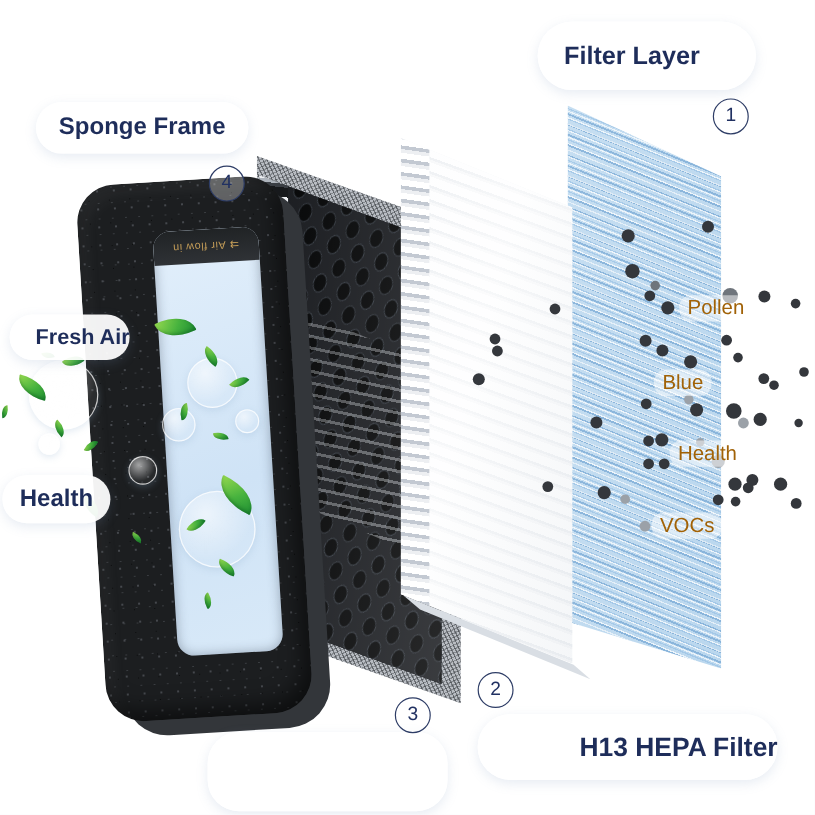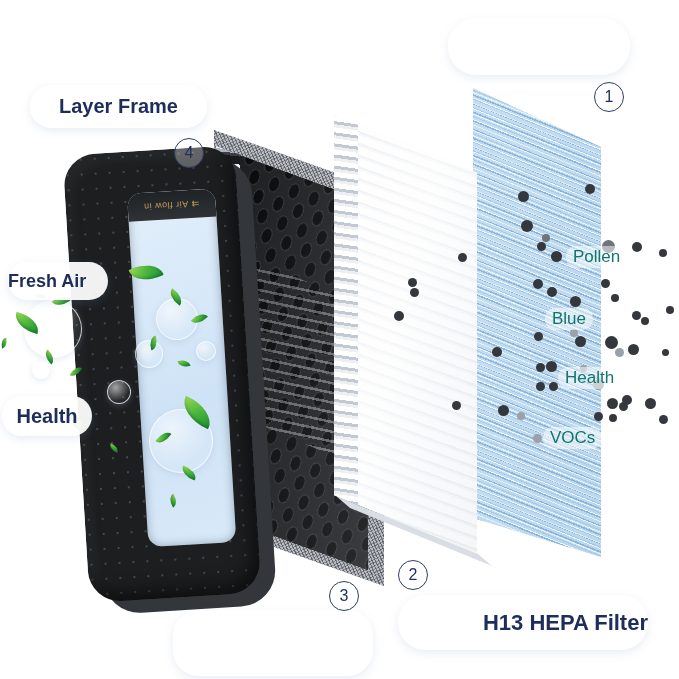--- a/index.html
+++ b/index.html
@@ -83,25 +83,25 @@
     box-shadow:inset -1px -2px 3px rgba(0,70,20,.35);}
   .bubble{position:absolute;border-radius:50%;border:1.5px solid rgba(255,255,255,.75);
     background:radial-gradient(circle at 35% 30%, rgba(255,255,255,.6), rgba(255,255,255,.05) 65%);
     box-shadow:0 2px 6px rgba(140,170,205,.25);}
 
   
   .pill{position:absolute;background:rgba(255,255,255,.94);border-radius:999px;color:#1e2d5a;font-weight:700;
     box-shadow:0 3px 10px rgba(120,150,190,.18);display:flex;flex-direction:column;justify-content:center;}
   .pill-sponge{left:30px;top:85px;width:177px;height:43px;font-size:20px;align-items:center;}
   .pill-blue{left:448px;top:18px;width:160px;height:57px;font-size:21px;line-height:26px;border-radius:30px;padding-left:22px;}
-  .pill-fresh{left:8px;top:262px;width:100px;height:38px;font-size:18px;align-items:flex-start;}
+  .pill-fresh{left:8px;top:262px;width:100px;height:38px;font-size:18px;align-items:flex-end;}
   .pill-health{left:2px;top:396px;width:90px;height:40px;font-size:20px;align-items:center;}
   .pill-h13{left:398px;top:595px;width:250px;height:55px;font-size:22px;align-items:flex-end;border-radius:30px;}
   .pill-activated{left:173px;top:610px;width:180px;height:66px;font-size:20px;line-height:25px;border-radius:26px;padding-left:20px;}
-  .plabel{position:absolute;color:#0f766e;font-size:17px;background:rgba(255,255,255,.5);border-radius:10px;padding:1px 7px;}
+  .plabel{position:absolute;color:#a16207;font-size:17px;background:rgba(255,255,255,.5);border-radius:10px;padding:1px 7px;}
   .plabel-pollen{left:566px;top:246px;}
   .plabel-dust{left:545px;top:308px;}
   .plabel-smoke{left:558px;top:367px;}
   .plabel-vocs{left:543px;top:427px;}
   .badge{position:absolute;width:28px;height:28px;border-radius:50%;border:1.5px solid #2e3d66;color:#213162;
     background:rgba(255,255,255,.3);display:flex;align-items:center;justify-content:center;font-size:16px;}
   .badge-1{left:594px;top:82px;}
   .badge-2{left:398px;top:560px;}
   .badge-3{left:329px;top:581px;}
   .badge-4{left:174px;top:138px;}
@@ -225,23 +225,24 @@
       <div class="dot" style="left: 593.5px; top: 411.5px; width: 9px; height: 9px; background: rgb(52, 55, 60);"></div>
       <div class="dot" style="left: 609px; top: 414px; width: 8px; height: 8px; background: rgb(52, 55, 60);"></div>
       <div class="dot" style="left: 658.5px; top: 414.5px; width: 9px; height: 9px; background: rgb(52, 55, 60);"></div>
       <div class="dot" style="left: 532.5px; top: 433.5px; width: 9px; height: 9px; background: rgb(155, 161, 168);"></div>
       <div class="dot" style="left: 622px; top: 395px; width: 10px; height: 10px; background: rgb(52, 55, 60);"></div>
       <div class="dot" style="left: 666px; top: 306px; width: 8px; height: 8px; background: rgb(52, 55, 60);"></div>
       <div class="dot" style="left: 661.5px; top: 348.5px; width: 7px; height: 7px; background: rgb(52, 55, 60);"></div>
     </div>
 
   <div class="pill pill-sponge">
-    <span>Layer Frame</span>
+    <span>Sponge Frame</span>
   </div>
   <div class="pill pill-blue">
+    <span>Filter Layer</span>
   </div>
   <div class="pill pill-fresh">
     <span>Fresh Air</span>
   </div>
   <div class="pill pill-health">
     <span>Health</span>
   </div>
   <div class="pill pill-h13">
     <span>H13 HEPA Filter</span>
   </div>

